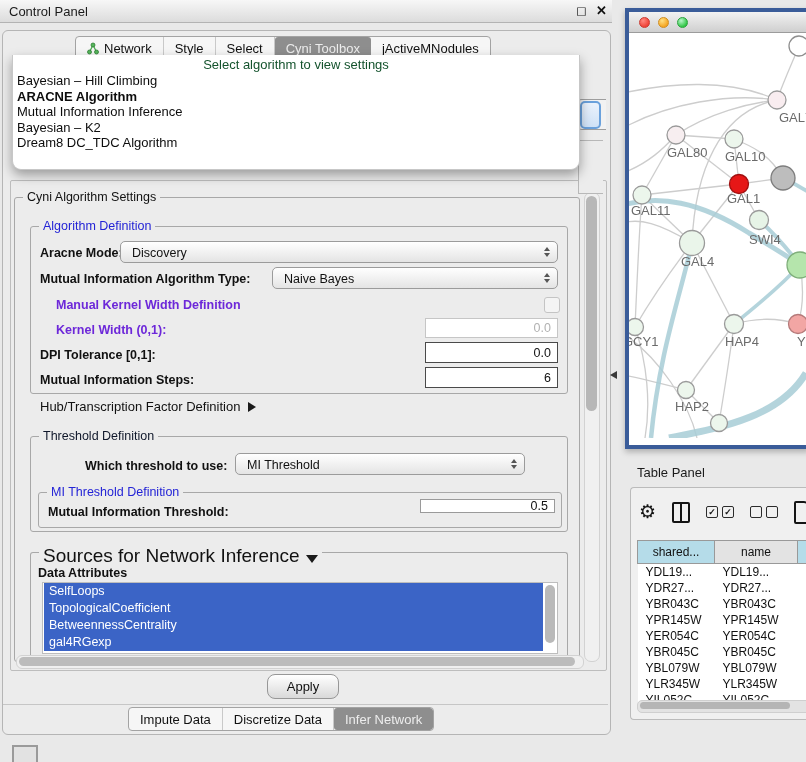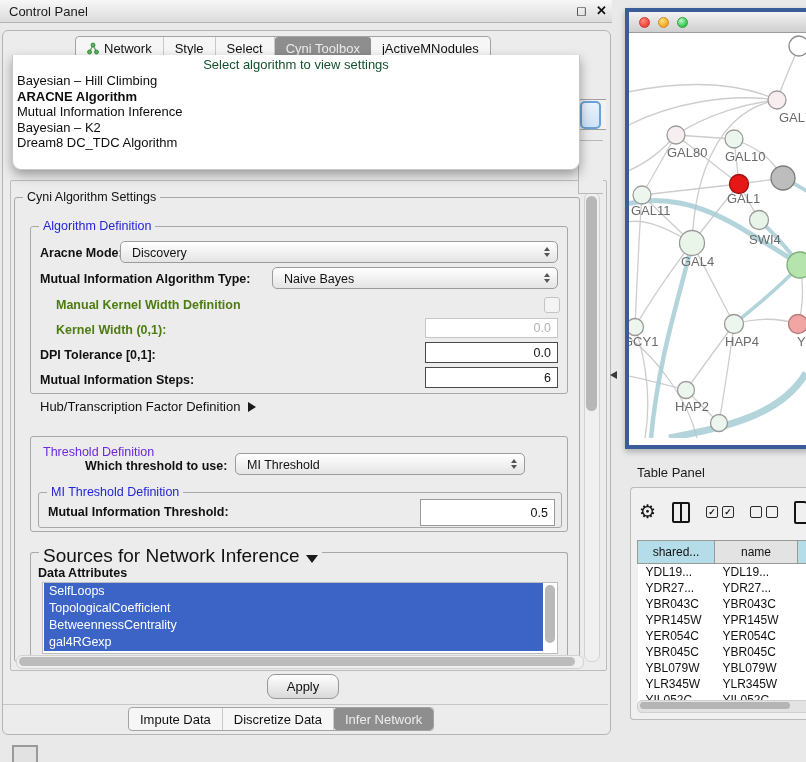--- a/index.html
+++ b/index.html
@@ -42,23 +42,23 @@
   .frag-group{left:578px;top:140px;width:24px;height:52px;border:1px solid #b8b8b8;
     border-right:none;background:#ececec;z-index:5;}
 
   
   .settings-panel{left:10px;top:180px;width:595px;height:489px;border:1px solid #bdbdbd;
     background:#ececec;border-radius:2px;}
   .groupbox{position:absolute;border:1px solid #a8a8a8;border-radius:3px;}
   .grouplabel{position:absolute;top:-8px;left:8px;background:#ececec;padding:0 4px;
     font-size:12.5px;white-space:nowrap;}
   .gl-blue{color:#2323d6;}
-  .gl-green{color:#6d28d9;margin-top:16px;}
+  .gl-green{color:#0f172a;}
   .flabel{position:absolute;font-size:12.5px;font-weight:bold;color:#111;white-space:nowrap;}
-  .flabel.dis{color:#4d7c0f;padding-left:16px;}
+  .flabel.dis{color:#6d28d9;padding-left:16px;}
   .combo{position:absolute;height:22px;border:1px solid #9b9b9b;border-radius:5px;
     background:linear-gradient(#ffffff,#e4e4e4);font-size:12.5px;line-height:22px;
     padding-left:11px;box-sizing:border-box;}
   .spin{position:absolute;right:2px;top:2px;bottom:2px;width:16px;display:flex;
     flex-direction:column;align-items:center;justify-content:center;gap:2px;}
   .spin i{display:block;width:0;height:0;border-left:3.5px solid transparent;
     border-right:3.5px solid transparent;}
   .spin .up{border-bottom:4px solid #555;}
   .spin .dn{border-top:4px solid #555;}
   .tfield{position:absolute;background:#fff;font-size:12.5px;text-align:right;
@@ -246,21 +246,21 @@
     <span class="spin">
         <i class="up"></i>
         <i class="dn"></i>
       </span>
   </div>
 
   <div class="abs groupbox" style="left:38px;top:492px;width:522px;height:34px;">
     <span class="grouplabel gl-blue">MI Threshold Definition</span>
   </div>
   <span class="flabel" style="left:48px;top:505px;">Mutual Information Threshold:</span>
-  <div class="tfield normal abs" style="left:420px;top:499px;width:135px;height:27px;">0.5</div>
+  <div class="tfield normal abs" style="left:420px;top:499px;width:135px;height:14px;">0.5</div>
 
   <div class="abs groupbox" style="left:30px;top:552px;width:536px;height:108px;border-bottom:none;">
     <span class="grouplabel" style="font-size:19px;"><span>Sources for Network Inference</span><i class="arrow-down"></i></span>
   </div>
   <span class="flabel" style="left:38px;top:566px;">Data Attributes</span>
   <div class="attr-list">
     <div id="attr-items">
         <div class="attr-item">SelfLoops</div>
         <div class="attr-item">TopologicalCoefficient</div>
         <div class="attr-item">BetweennessCentrality</div>

